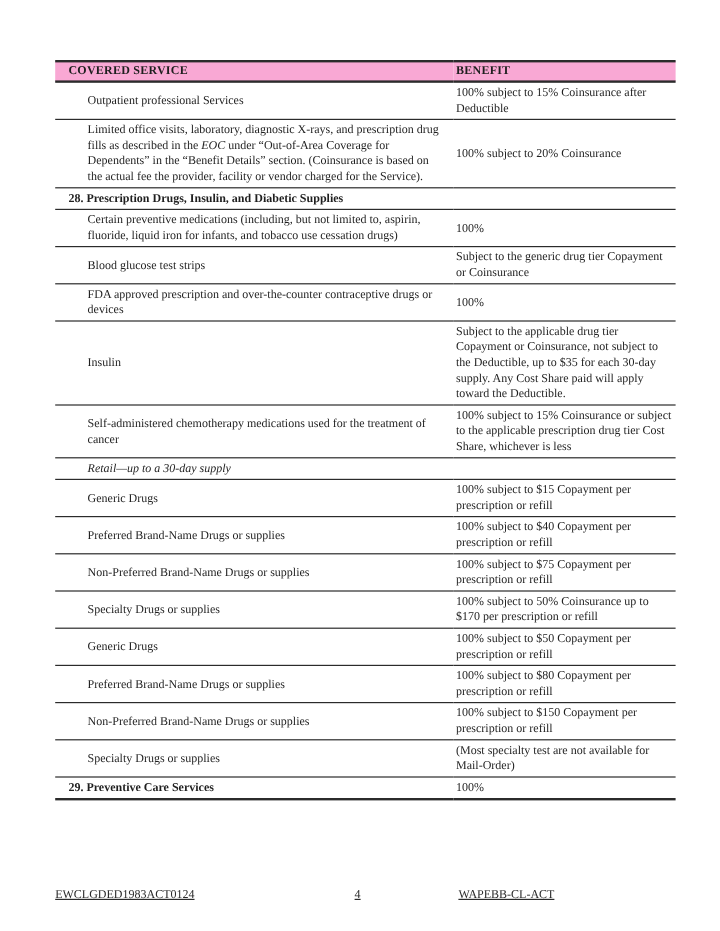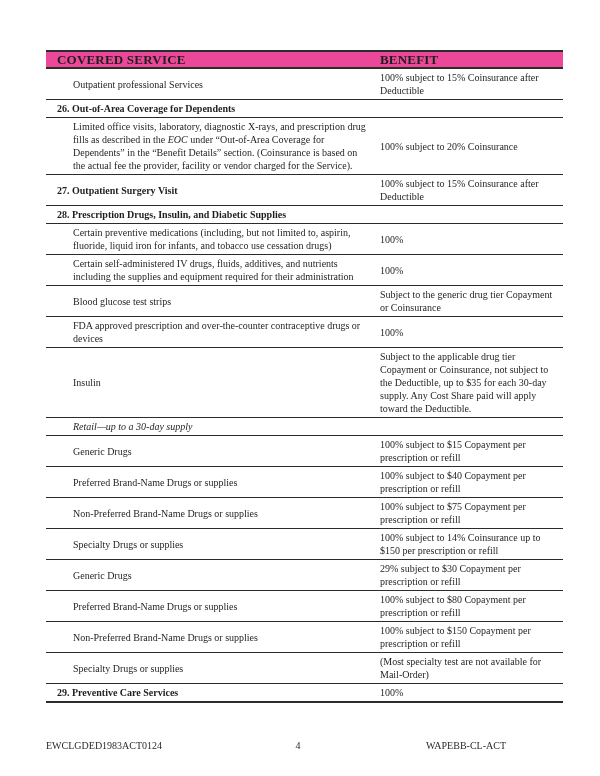--- a/index.html
+++ b/index.html
@@ -28,23 +28,23 @@
     table-layout: fixed;
   }
   th, td {
     font-size: 10px;
     line-height: 13px;
     vertical-align: middle;
     text-align: left;
     font-weight: normal;
   }
   th {
-    background: #ec4899;
+    background: #f9a8d4;
     font-weight: bold;
-    font-size: 13px;
+    font-size: 10px;
     letter-spacing: 0.2px;
     border-top: 2px solid #2b2b2b;
     border-bottom: 2px solid #2b2b2b;
     padding: 1px 0 1px;
   }
   th.col-service {
     width: 321px;
     padding-left: 11px;
   }
   th.col-benefit {
@@ -77,101 +77,94 @@
     border-bottom: 2px solid #2b2b2b;
   }
   .footer {
     position: absolute;
     left: 46px;
     width: 504px;
     top: 740px;
     display: flex;
     font-size: 10px;
     color: #2b2b2b;
+    text-decoration: underline;
   }
   .footer span { flex: 1; }
   .footer .f-center { text-align: center; }
-  .footer .f-right { text-align: center; }
+  .footer .f-right { text-align: left; }
 </style>
 </head>
 <body>
 
 <div class="page">
 
   <table class="benefits-table">
     <thead>
       <tr>
         <th class="col-service">COVERED SERVICE</th>
         <th class="col-benefit">BENEFIT</th>
       </tr>
     </thead>
     <tbody id="table-body">
         <tr class="row-item">
           <td class="cell-service">Outpatient professional Services</td>
           <td class="cell-benefit">100% subject to 15% Coinsurance after Deductible</td>
         </tr>
-        <tr class="row-section">
-          <td class="cell-service">26. Out-of-Area Coverage for Dependents</td>
-          <td class="cell-benefit"></td>
-        </tr>
         <tr class="row-item">
           <td class="cell-service"><span>Limited office visits, laboratory, diagnostic X-rays, and prescription drug fills as described in the </span><i>EOC</i><span> under “Out-of-Area Coverage for Dependents” in the “Benefit Details” section. (Coinsurance is based on the actual fee the provider, facility or vendor charged for the Service).</span></td>
           <td class="cell-benefit">100% subject to 20% Coinsurance</td>
-        </tr>
-        <tr class="row-section">
-          <td class="cell-service">27. Outpatient Surgery Visit</td>
-          <td class="cell-benefit">100% subject to 15% Coinsurance after Deductible</td>
         </tr>
         <tr class="row-section">
           <td class="cell-service">28. Prescription Drugs, Insulin, and Diabetic Supplies</td>
           <td class="cell-benefit"></td>
         </tr>
         <tr class="row-item">
           <td class="cell-service">Certain preventive medications (including, but not limited to, aspirin, fluoride, liquid iron for infants, and tobacco use cessation drugs)</td>
-          <td class="cell-benefit">100%</td>
-        </tr>
-        <tr class="row-item">
-          <td class="cell-service">Certain self-administered IV drugs, fluids, additives, and nutrients including the supplies and equipment required for their administration</td>
           <td class="cell-benefit">100%</td>
         </tr>
         <tr class="row-item">
           <td class="cell-service">Blood glucose test strips</td>
           <td class="cell-benefit">Subject to the generic drug tier Copayment or Coinsurance</td>
         </tr>
         <tr class="row-item">
           <td class="cell-service">FDA approved prescription and over-the-counter contraceptive drugs or devices</td>
           <td class="cell-benefit">100%</td>
         </tr>
         <tr class="row-item">
           <td class="cell-service">Insulin</td>
           <td class="cell-benefit">Subject to the applicable drug tier Copayment or Coinsurance, not subject to the Deductible, up to $35 for each 30-day supply. Any Cost Share paid will apply toward the Deductible.</td>
+        </tr>
+        <tr class="row-item">
+          <td class="cell-service">Self-administered chemotherapy medications used for the treatment of cancer</td>
+          <td class="cell-benefit">100% subject to 15% Coinsurance or subject to the applicable prescription drug tier Cost Share, whichever is less</td>
         </tr>
         <tr class="row-subheader">
           <td class="cell-service">Retail—up to a 30-day supply</td>
           <td class="cell-benefit"></td>
         </tr>
         <tr class="row-item">
           <td class="cell-service">Generic Drugs</td>
           <td class="cell-benefit">100% subject to $15 Copayment per prescription or refill</td>
         </tr>
         <tr class="row-item">
           <td class="cell-service">Preferred Brand-Name Drugs or supplies</td>
           <td class="cell-benefit">100% subject to $40 Copayment per prescription or refill</td>
         </tr>
         <tr class="row-item">
           <td class="cell-service">Non-Preferred Brand-Name Drugs or supplies</td>
           <td class="cell-benefit">100% subject to $75 Copayment per prescription or refill</td>
         </tr>
         <tr class="row-item">
           <td class="cell-service">Specialty Drugs or supplies</td>
-          <td class="cell-benefit">100% subject to 14% Coinsurance up to $150 per prescription or refill</td>
+          <td class="cell-benefit">100% subject to 50% Coinsurance up to $170 per prescription or refill</td>
         </tr>
         <tr class="row-item">
           <td class="cell-service">Generic Drugs</td>
-          <td class="cell-benefit">29% subject to $30 Copayment per prescription or refill</td>
+          <td class="cell-benefit">100% subject to $50 Copayment per prescription or refill</td>
         </tr>
         <tr class="row-item">
           <td class="cell-service">Preferred Brand-Name Drugs or supplies</td>
           <td class="cell-benefit">100% subject to $80 Copayment per prescription or refill</td>
         </tr>
         <tr class="row-item">
           <td class="cell-service">Non-Preferred Brand-Name Drugs or supplies</td>
           <td class="cell-benefit">100% subject to $150 Copayment per prescription or refill</td>
         </tr>
         <tr class="row-item">

